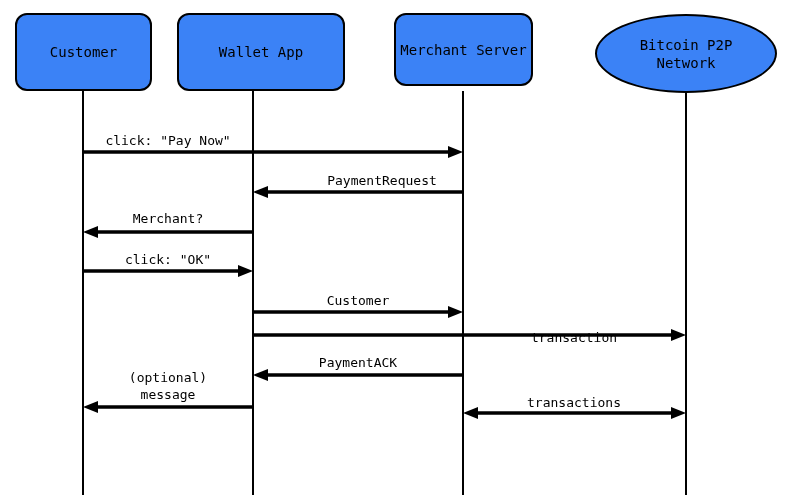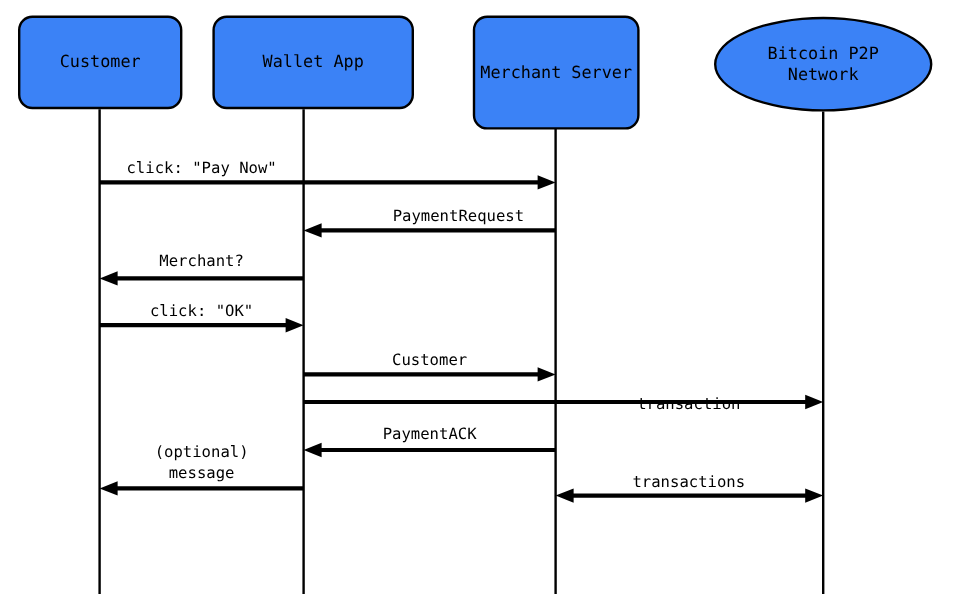--- a/index.html
+++ b/index.html
@@ -123,21 +123,21 @@
   </svg>
 
   <div class="participant rect" style="left:15px; top:13px; width:137px; height:78px;">
     <span>Customer</span>
   </div>
 
   <div class="participant rect" style="left:177px; top:13px; width:168px; height:78px;">
     <span>Wallet App</span>
   </div>
 
-  <div class="participant rect" style="left:394px; top:13px; width:139px; height:95px;">
+  <div class="participant rect" style="left:394px; top:13px; width:139px; height:73px;">
     <span>Merchant Server</span>
   </div>
 
   <div class="participant ellipse" style="left:595px; top:14px; width:182px; height:79px;">
     <span>Bitcoin P2P
 Network</span>
   </div>
 
   <div class="msg-label" style="left:168px; top:132px;">click: "Pay Now"</div>
 

